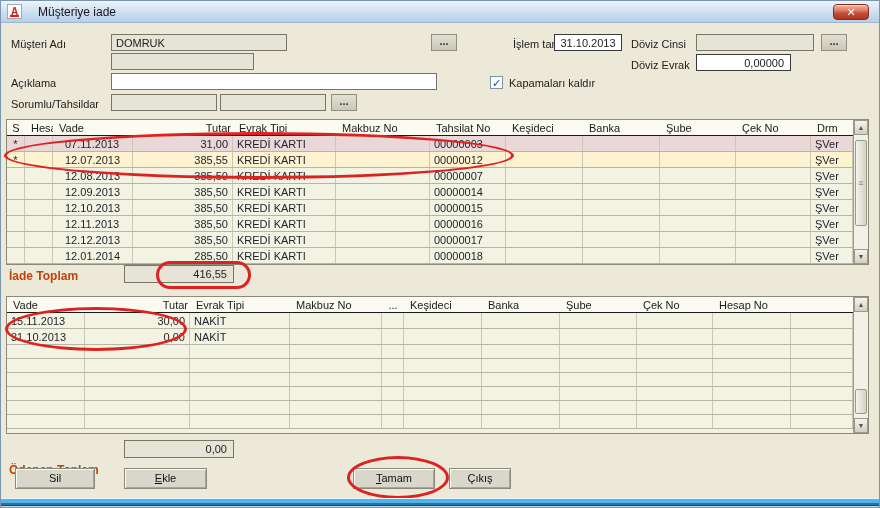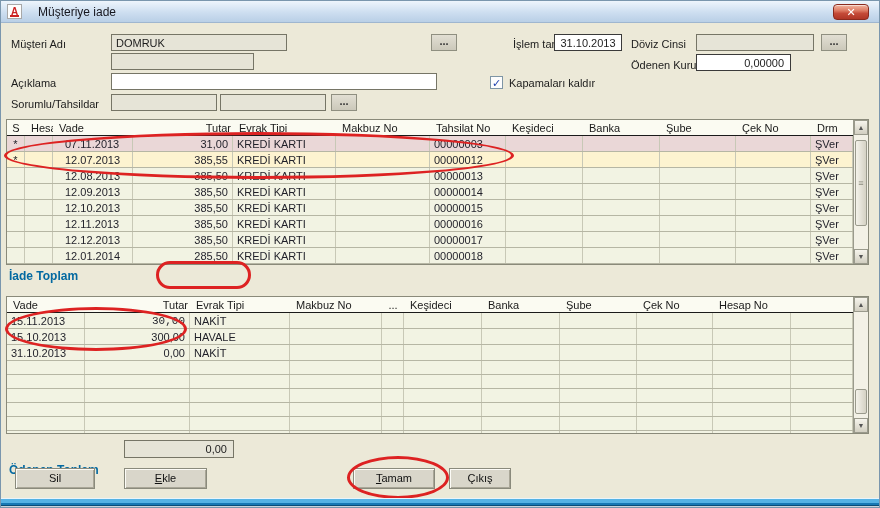--- a/index.html
+++ b/index.html
@@ -52,21 +52,21 @@
   
   .vscroll{position:absolute;top:0;bottom:0;right:0;width:15px;background:#f3f1e6;border-left:1px solid #9a9a8c;}
   .sbtn{position:absolute;left:0;right:0;height:15px;background:linear-gradient(#f6f4ec,#d2cfc1);
     border:1px solid #9a9a8c;text-align:center;color:#555;font-size:7px;line-height:13px;cursor:pointer;}
   .sbtn.top{top:0;}
   .sbtn.bottom{bottom:0;}
   .sthumb{position:absolute;left:1px;right:1px;background:linear-gradient(90deg,#f4f2ea,#d5d2c4);
     border:1px solid #9a9a8c;border-radius:2px;cursor:pointer;
     display:flex;align-items:center;justify-content:center;color:#8a8a7c;font-size:9px;line-height:9px;}
   
-  .total-lbl{font-weight:bold;color:#0369a1;font-size:12px;}
+  .total-lbl{font-weight:bold;color:#c2410c;font-size:12px;}
   .btn{position:absolute;height:21px;background:#d9d6ca;border:1px solid #8a8a7c;
     box-shadow:inset 1px 1px 0 #fcfbf6,inset -1px -1px 0 #a9a697;
     text-align:center;line-height:19px;color:#111;cursor:pointer;}
   
   .oval{position:absolute;border:3px solid #dd2222;border-radius:50%;pointer-events:none;}
   .roundrect{position:absolute;border:3px solid #dd2222;border-radius:14px;pointer-events:none;}
   
   .bottom-edge{position:absolute;left:0;right:0;bottom:0;height:9px;
     background:linear-gradient(#eaf4fb 0 1px,#55b2e4 1px 5px,#1878b4 5px 7px,#0a4c78 7px 8px,#c8d4dc 8px 9px);}
 </style>
@@ -81,21 +81,21 @@
       </span>
     <span class="wtitle">Müşteriye iade</span>
     <span class="close-btn"><span>✕</span></span>
   </div>
 
   <div class="lbl" style="left:10px;top:37px;">Müşteri Adı</div>
   <div class="lbl" style="left:10px;top:76px;">Açıklama</div>
   <div class="lbl" style="left:10px;top:97px;">Sorumlu/Tahsildar</div>
   <div class="lbl" style="left:512px;top:37px;">İşlem tarihi</div>
   <div class="lbl" style="left:630px;top:37px;">Döviz Cinsi</div>
-  <div class="lbl" style="left:630px;top:58px;">Ödenen Kuru</div>
+  <div class="lbl" style="left:630px;top:58px;">Döviz Evrak</div>
 
   <div class="field" style="left:110px;top:33px;width:176px;">DOMRUK</div>
   <div class="dots-btn" style="left:430px;top:33px;">...</div>
   <div class="field" style="left:110px;top:52px;width:143px;"></div>
   <div class="field white" style="left:110px;top:72px;width:326px;"></div>
   <div class="field" style="left:110px;top:93px;width:106px;"></div>
   <div class="field" style="left:219px;top:93px;width:106px;"></div>
   <div class="dots-btn" style="left:330px;top:93px;">...</div>
   <div class="field white dark-border" style="left:553px;top:33px;width:68px;text-align:center;">31.10.2013</div>
   <div class="field" style="left:695px;top:33px;width:118px;"></div>
@@ -149,21 +149,21 @@
           <div class="tcell" style="width: 75px;"></div>
           <div class="tcell" style="width: 42px;">ŞVer</div>
         </div>
         <div class="trow">
           <div class="tcell c" style="width: 18px;"></div>
           <div class="tcell" style="width: 28px;"></div>
           <div class="tcell" style="width: 80px; padding-left: 12px;">12.08.2013</div>
           <div class="tcell r" style="width: 100px;">385,50</div>
           <div class="tcell" style="width: 103px;">KREDİ KARTI</div>
           <div class="tcell" style="width: 94px;"></div>
-          <div class="tcell" style="width: 76px;">00000013</div>
+          <div class="tcell" style="width: 76px;">00000007</div>
           <div class="tcell" style="width: 77px;"></div>
           <div class="tcell" style="width: 77px;"></div>
           <div class="tcell" style="width: 76px;"></div>
           <div class="tcell" style="width: 75px;"></div>
           <div class="tcell" style="width: 42px;">ŞVer</div>
         </div>
         <div class="trow">
           <div class="tcell c" style="width: 18px;"></div>
           <div class="tcell" style="width: 28px;"></div>
           <div class="tcell" style="width: 80px; padding-left: 12px;">12.09.2013</div>
@@ -237,53 +237,41 @@
     <div class="vscroll">
       <div class="sbtn top"><span>▲</span></div>
       <div class="sthumb" style="top:20px;height:86px;">
           <span>≡</span>
         </div>
       <div class="sbtn bottom"><span>▼</span></div>
     </div>
   </div>
 
   <div class="lbl total-lbl" style="left:8px;top:268px;">İade Toplam</div>
+  <div class="field right" style="left:123px;top:264px;width:110px;height:18px;">416,55</div>
 
   <div class="tbl" style="left:5px;top:295px;width:863px;height:138px;">
     <div class="thead" id="t2-head">
         <div class="hcell" style="width: 78px;">Vade</div>
         <div class="hcell r" style="width: 105px;">Tutar</div>
         <div class="hcell" style="width: 100px;">Evrak Tipi</div>
         <div class="hcell" style="width: 92px;">Makbuz No</div>
         <div class="hcell c" style="width: 22px;">...</div>
         <div class="hcell" style="width: 78px;">Keşideci</div>
         <div class="hcell" style="width: 78px;">Banka</div>
         <div class="hcell" style="width: 77px;">Şube</div>
         <div class="hcell" style="width: 76px;">Çek No</div>
         <div class="hcell" style="width: 78px;">Hesap No</div>
         <div class="hcell" style="width: 62px;"></div>
       </div>
     <div id="t2-body">
         <div class="trow">
           <div class="tcell" style="width: 78px;">15.11.2013</div>
-          <div class="tcell r" style="width: 105px; font-family: Liberation Mono, monospace;">30,00</div>
+          <div class="tcell r" style="width: 105px;">30,00</div>
           <div class="tcell" style="width: 100px;">NAKİT</div>
-          <div class="tcell" style="width: 92px;"></div>
-          <div class="tcell c" style="width: 22px;"></div>
-          <div class="tcell" style="width: 78px;"></div>
-          <div class="tcell" style="width: 78px;"></div>
-          <div class="tcell" style="width: 77px;"></div>
-          <div class="tcell" style="width: 76px;"></div>
-          <div class="tcell" style="width: 78px;"></div>
-          <div class="tcell" style="width: 62px;"></div>
-        </div>
-        <div class="trow">
-          <div class="tcell" style="width: 78px;">15.10.2013</div>
-          <div class="tcell r" style="width: 105px;">300,00</div>
-          <div class="tcell" style="width: 100px;">HAVALE</div>
           <div class="tcell" style="width: 92px;"></div>
           <div class="tcell c" style="width: 22px;"></div>
           <div class="tcell" style="width: 78px;"></div>
           <div class="tcell" style="width: 78px;"></div>
           <div class="tcell" style="width: 77px;"></div>
           <div class="tcell" style="width: 76px;"></div>
           <div class="tcell" style="width: 78px;"></div>
           <div class="tcell" style="width: 62px;"></div>
         </div>
         <div class="trow">

